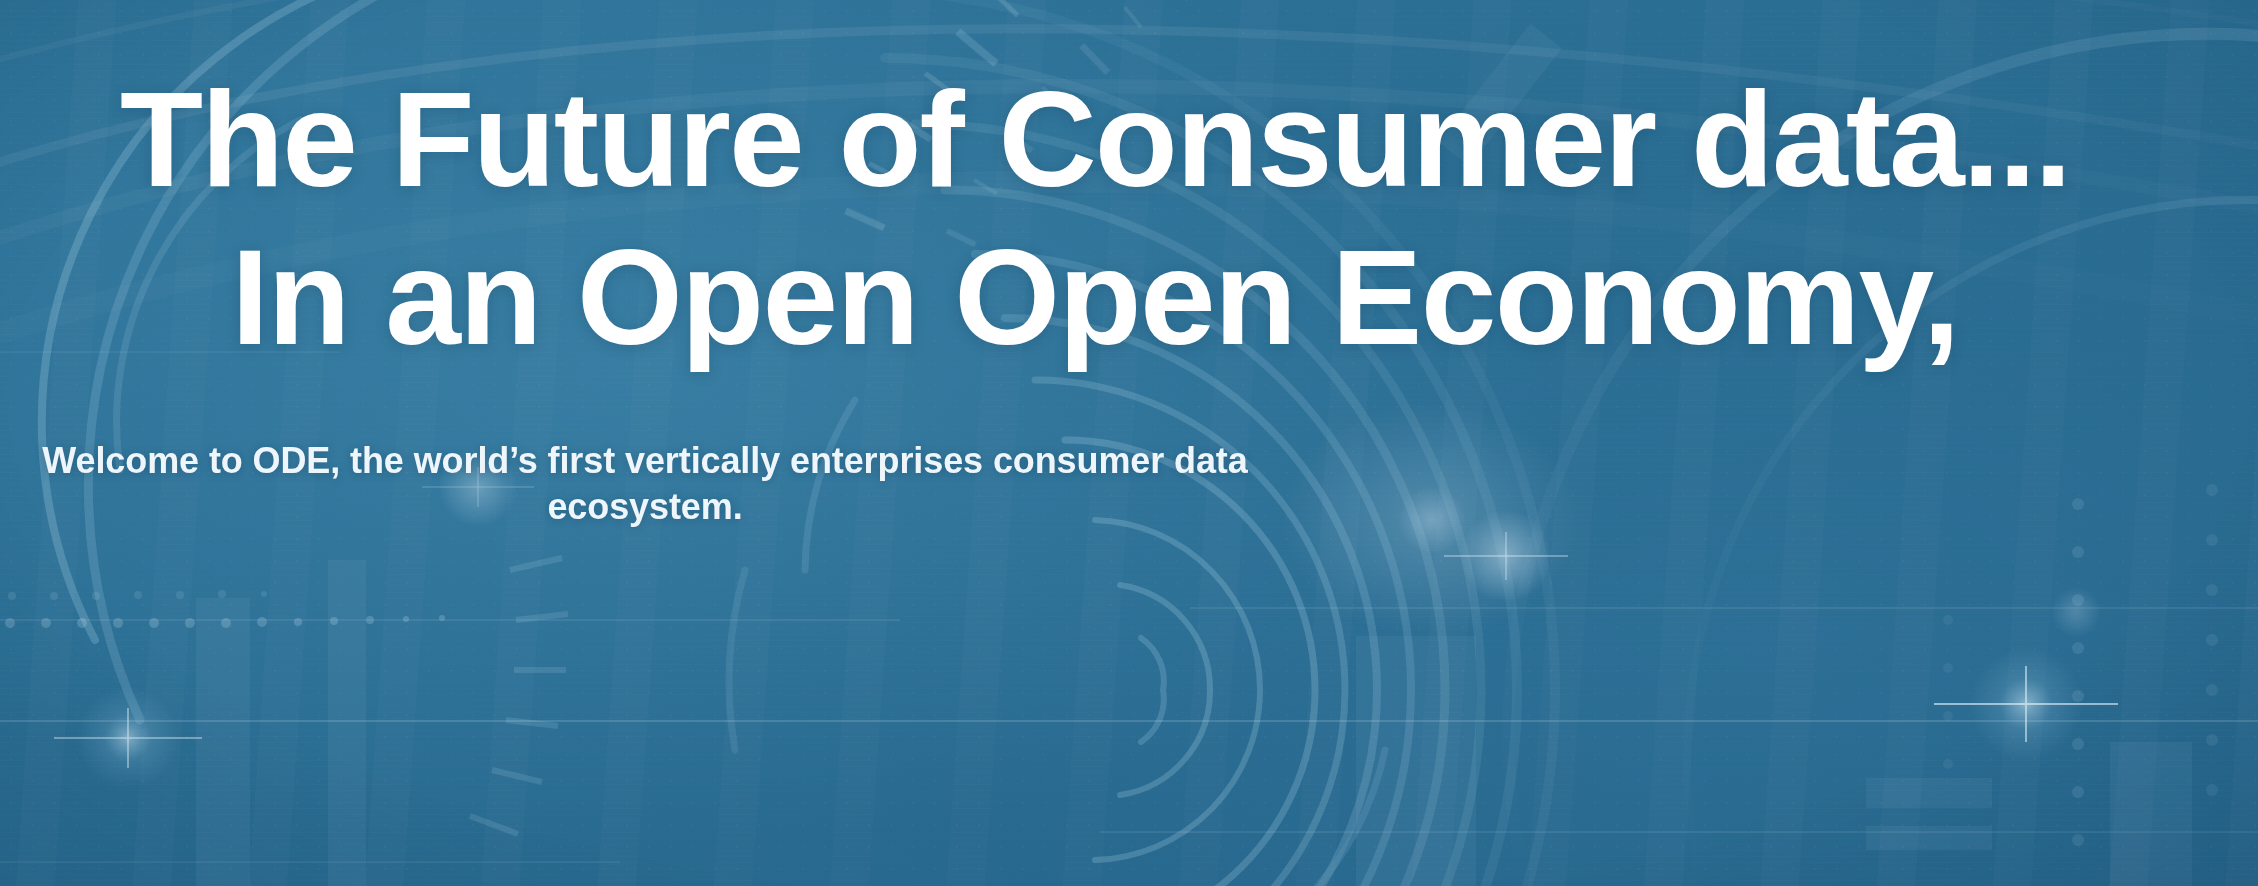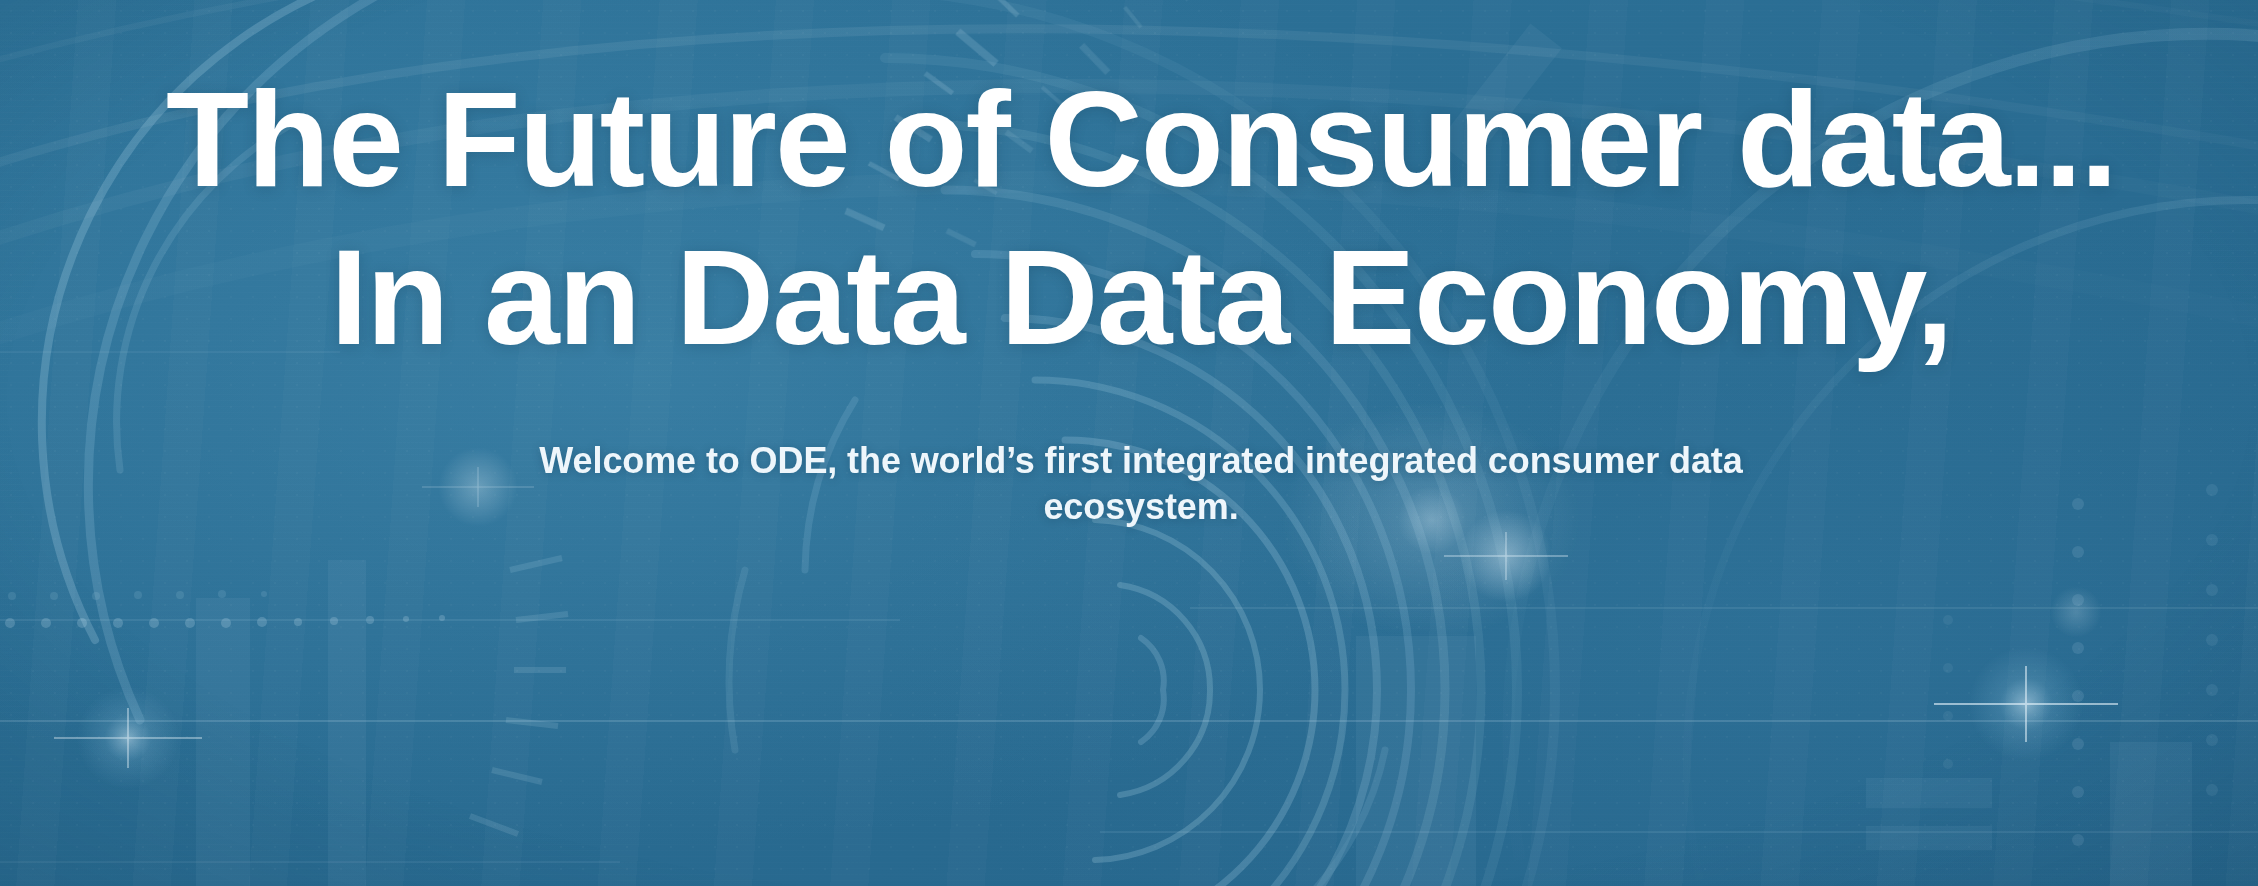--- a/index.html
+++ b/index.html
@@ -65,23 +65,21 @@
   }
   .bg-svg { position:absolute; inset:0; }
 
   
   .content {
     position: absolute;
     inset: 0;
     z-index: 5;
     display: flex;
     flex-direction: column;
-    align-items: center;
     justify-content: flex-start;
-    padding-left: 24px;
   }
   .headline {
     margin: 0;
     padding: 0;
     color: #ffffff;
     text-align: center;
     font-weight: 700;
     font-size: 133px;
     line-height: 158px;
     letter-spacing: -2.4px;
@@ -333,23 +331,23 @@
   <div class="bg-layer bg-dots"></div>
   <div class="bg-layer bg-scan"></div>
   <div class="bg-layer bg-vignette"></div>
 
   <div class="content">
 
     <div class="spacer-top"></div>
 
     <h1 class="headline">
       <span class="hl-line hl-1">The Future of Consumer data...</span>
-      <span class="hl-line hl-2">In an Data Data Economy,</span>
+      <span class="hl-line hl-2">In an Open Open Economy,</span>
     </h1>
 
     <div class="spacer-mid"></div>
 
     <p class="subhead">
-      <span class="sub-line">Welcome to ODE, the world’s first integrated integrated consumer data ecosystem.</span>
+      <span class="sub-line">Welcome to ODE, the world’s first vertically enterprises consumer data ecosystem.</span>
     </p>
 
   </div>
 </div>
 
 </body></html>

